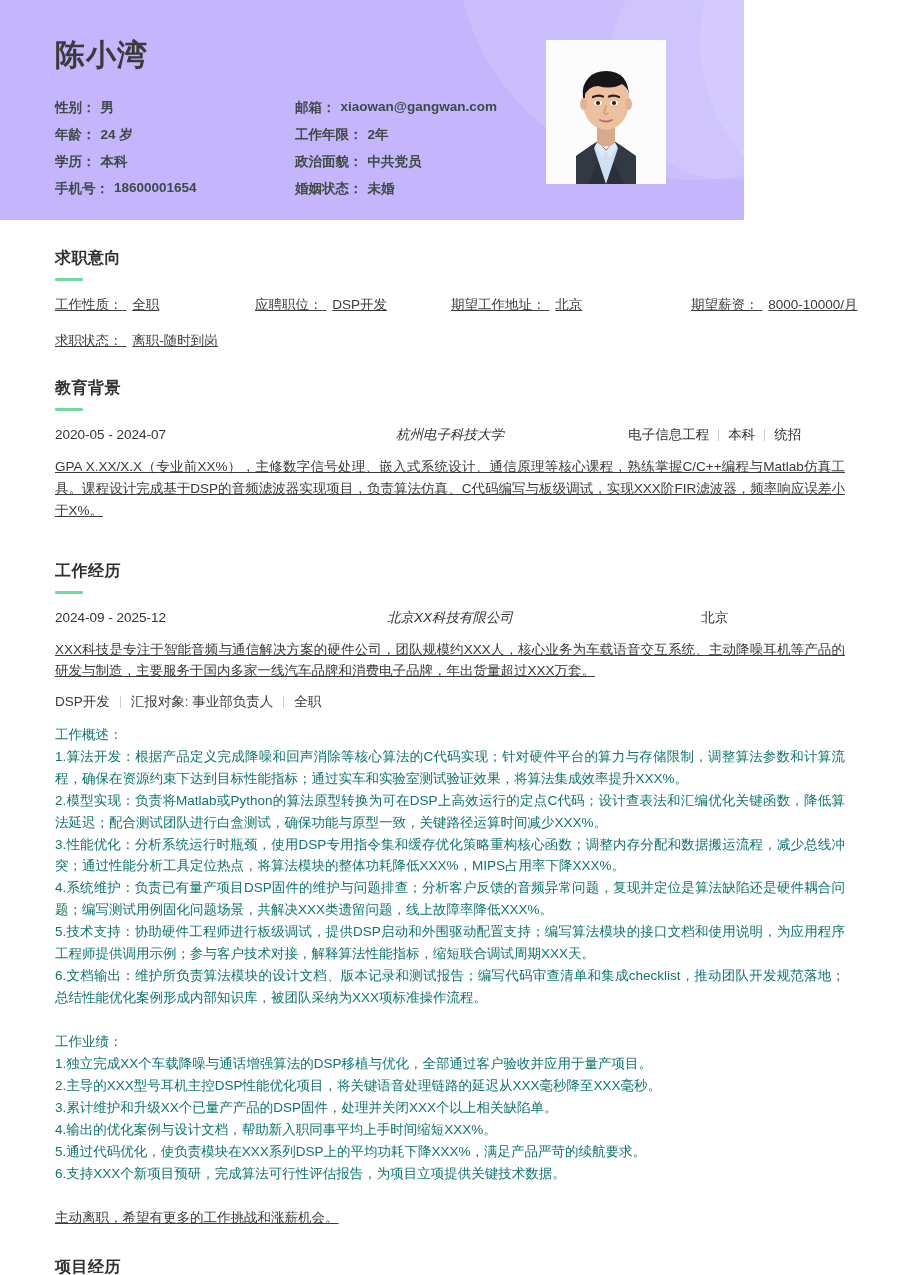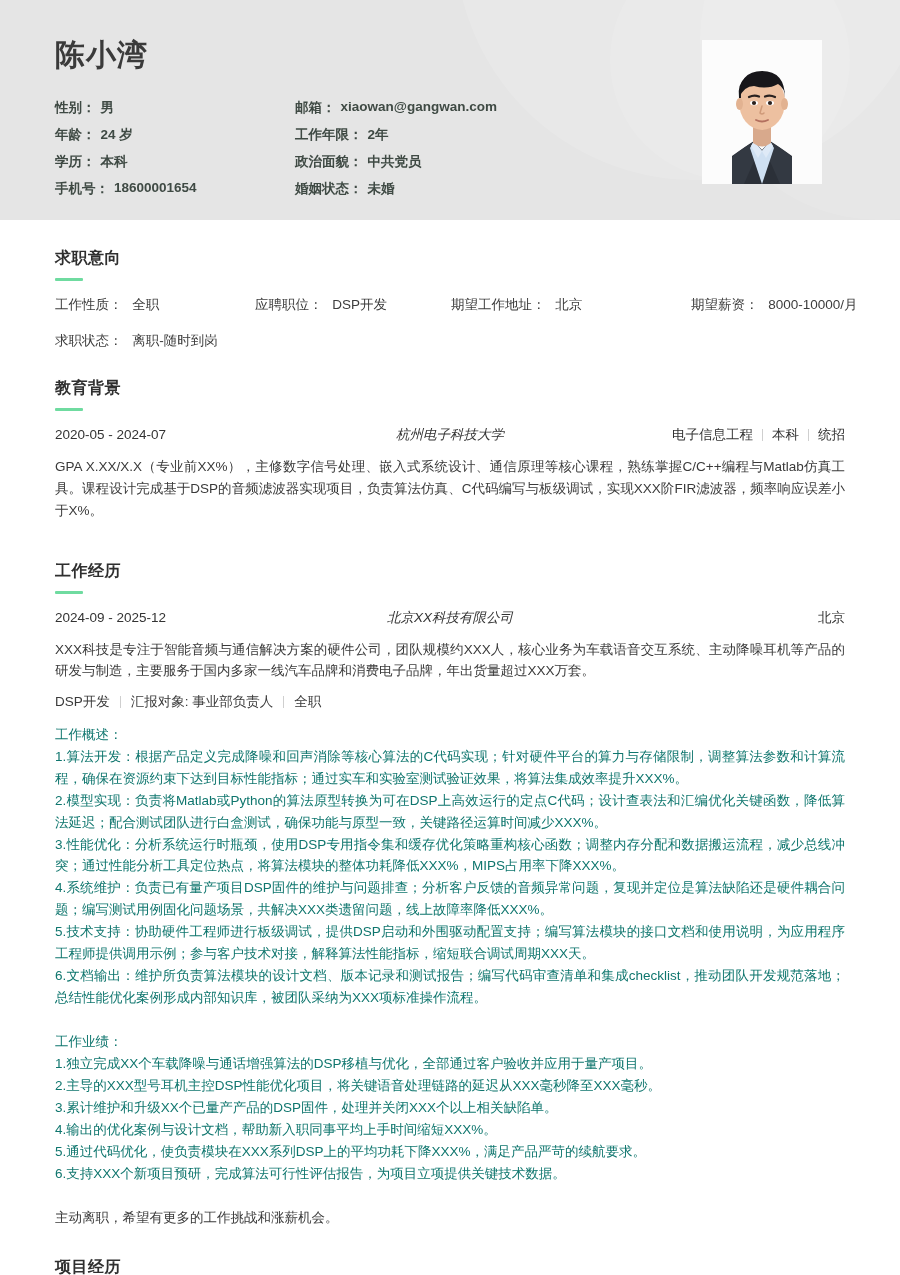--- a/index.html
+++ b/index.html
@@ -9,23 +9,23 @@
     background:#ffffff;
     color:#333;
     width:900px;
     height:1275px;
     overflow:hidden;
   }
 
   
   .header {
     position:relative;
-    width:900px;
+    width:744px;
     height:220px;
-    background:#e5e5e5;
+    background:#c4b5fd;
     overflow:hidden;
   }
   .deco { position:absolute; border-radius:50%; background:rgba(255,255,255,0.13); pointer-events:none; }
   .deco-1 { width:480px; height:480px; left:455px; top:-300px; }
   .deco-2 { width:360px; height:360px; left:700px; top:-140px; background:rgba(255,255,255,0.10); }
   .deco-3 { width:240px; height:240px; left:610px; top:-60px; background:rgba(255,255,255,0.10); }
 
   .hdr-inner { position:relative; z-index:2; padding:38px 0 0 55px; }
   .name {
     font-size:30px;
@@ -76,47 +76,48 @@
     border-radius:1px;
   }
 
   .intent-grid {
     display:grid;
     grid-template-columns:200px 196px 240px auto;
     row-gap:18px;
     font-size:13.5px;
     color:#3c3c3c;
   }
-  .intent-grid .cell { white-space:nowrap; }
+  .intent-grid .cell { white-space:nowrap;text-decoration:underline; }
   .intent-grid .cell .v { margin-left:6px; }
   .intent-grid .right { justify-self:end; }
 
   
   .entry-head {
     display:flex;
     align-items:baseline;
     font-size:13.5px;
     color:#333;
     margin-bottom:12px;
   }
   .eh-left { width:33%; }
   .eh-center { width:34%; text-align:center;font-style:italic; }
-  .eh-right { width:33%; text-align:right; }
+  .eh-right { width:33%; text-align:center; }
   .eh-tags { display:inline-flex; align-items:center; gap:0; }
   .eh-tags span.t { padding:0 9px; }
   .eh-tags span.t:first-child { padding-left:0; }
   .eh-tags span.t:last-child { padding-right:0; }
   .vsep { display:inline-block; width:1px; height:12px; background:#cfcfcf; }
 
   .para {
     font-size:13.5px;
     line-height:1.62;
     color:#3a3a3a;
     margin-bottom:11px;
     text-align:justify;
+    text-decoration:underline;
   }
   .para.tight { margin-bottom:0; }
   .block { margin-bottom:11px; }
   .block .line {
     font-size:13.5px;
     line-height:1.62;
     color:#0f766e;
     text-align:justify;
   }
   .spacer-sm { height:12px; }

